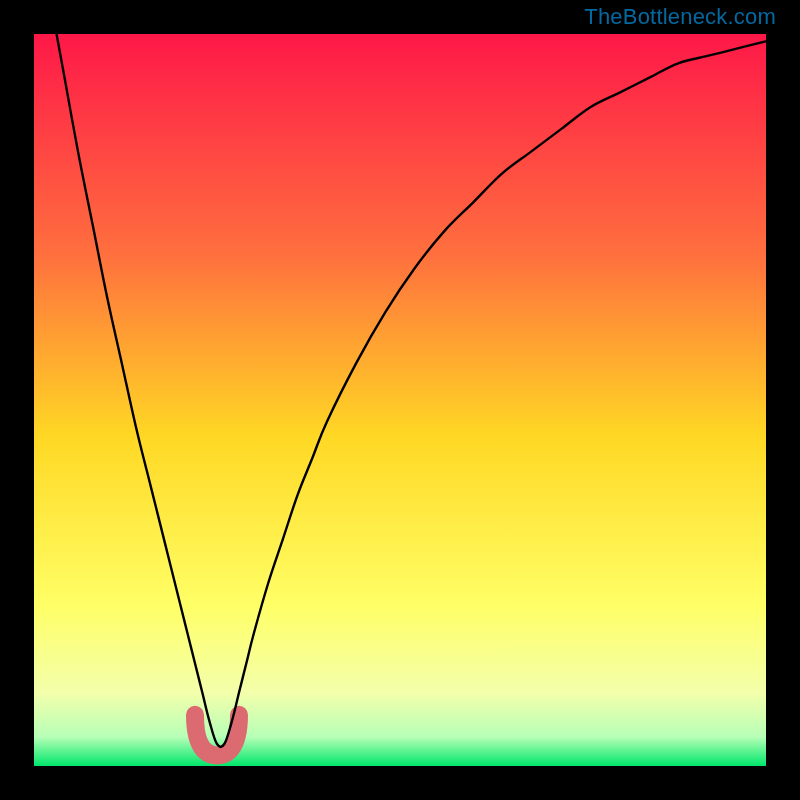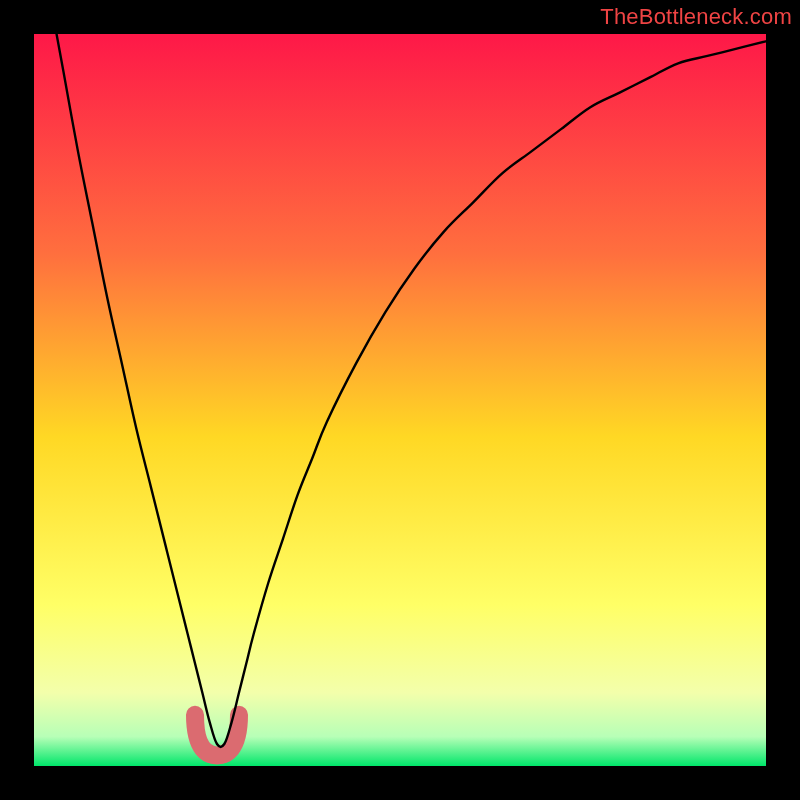--- a/index.html
+++ b/index.html
@@ -15,22 +15,22 @@
     position: absolute;
     left: 0;
     top: 0;
     width: 800px;
     height: 800px;
     background: #000;
   }
   .watermark {
     position: absolute;
     top: 4px;
-    right: 8px;
-    color: #ef4444;
+    right: 24px;
+    color: #0369a1;
     font-size: 22px;
     font-weight: 400;
     letter-spacing: 0.2px;
     z-index: 50;
   }
   .plot {
     position: absolute;
     left: 34px;
     top: 34px;
     width: 732px;

